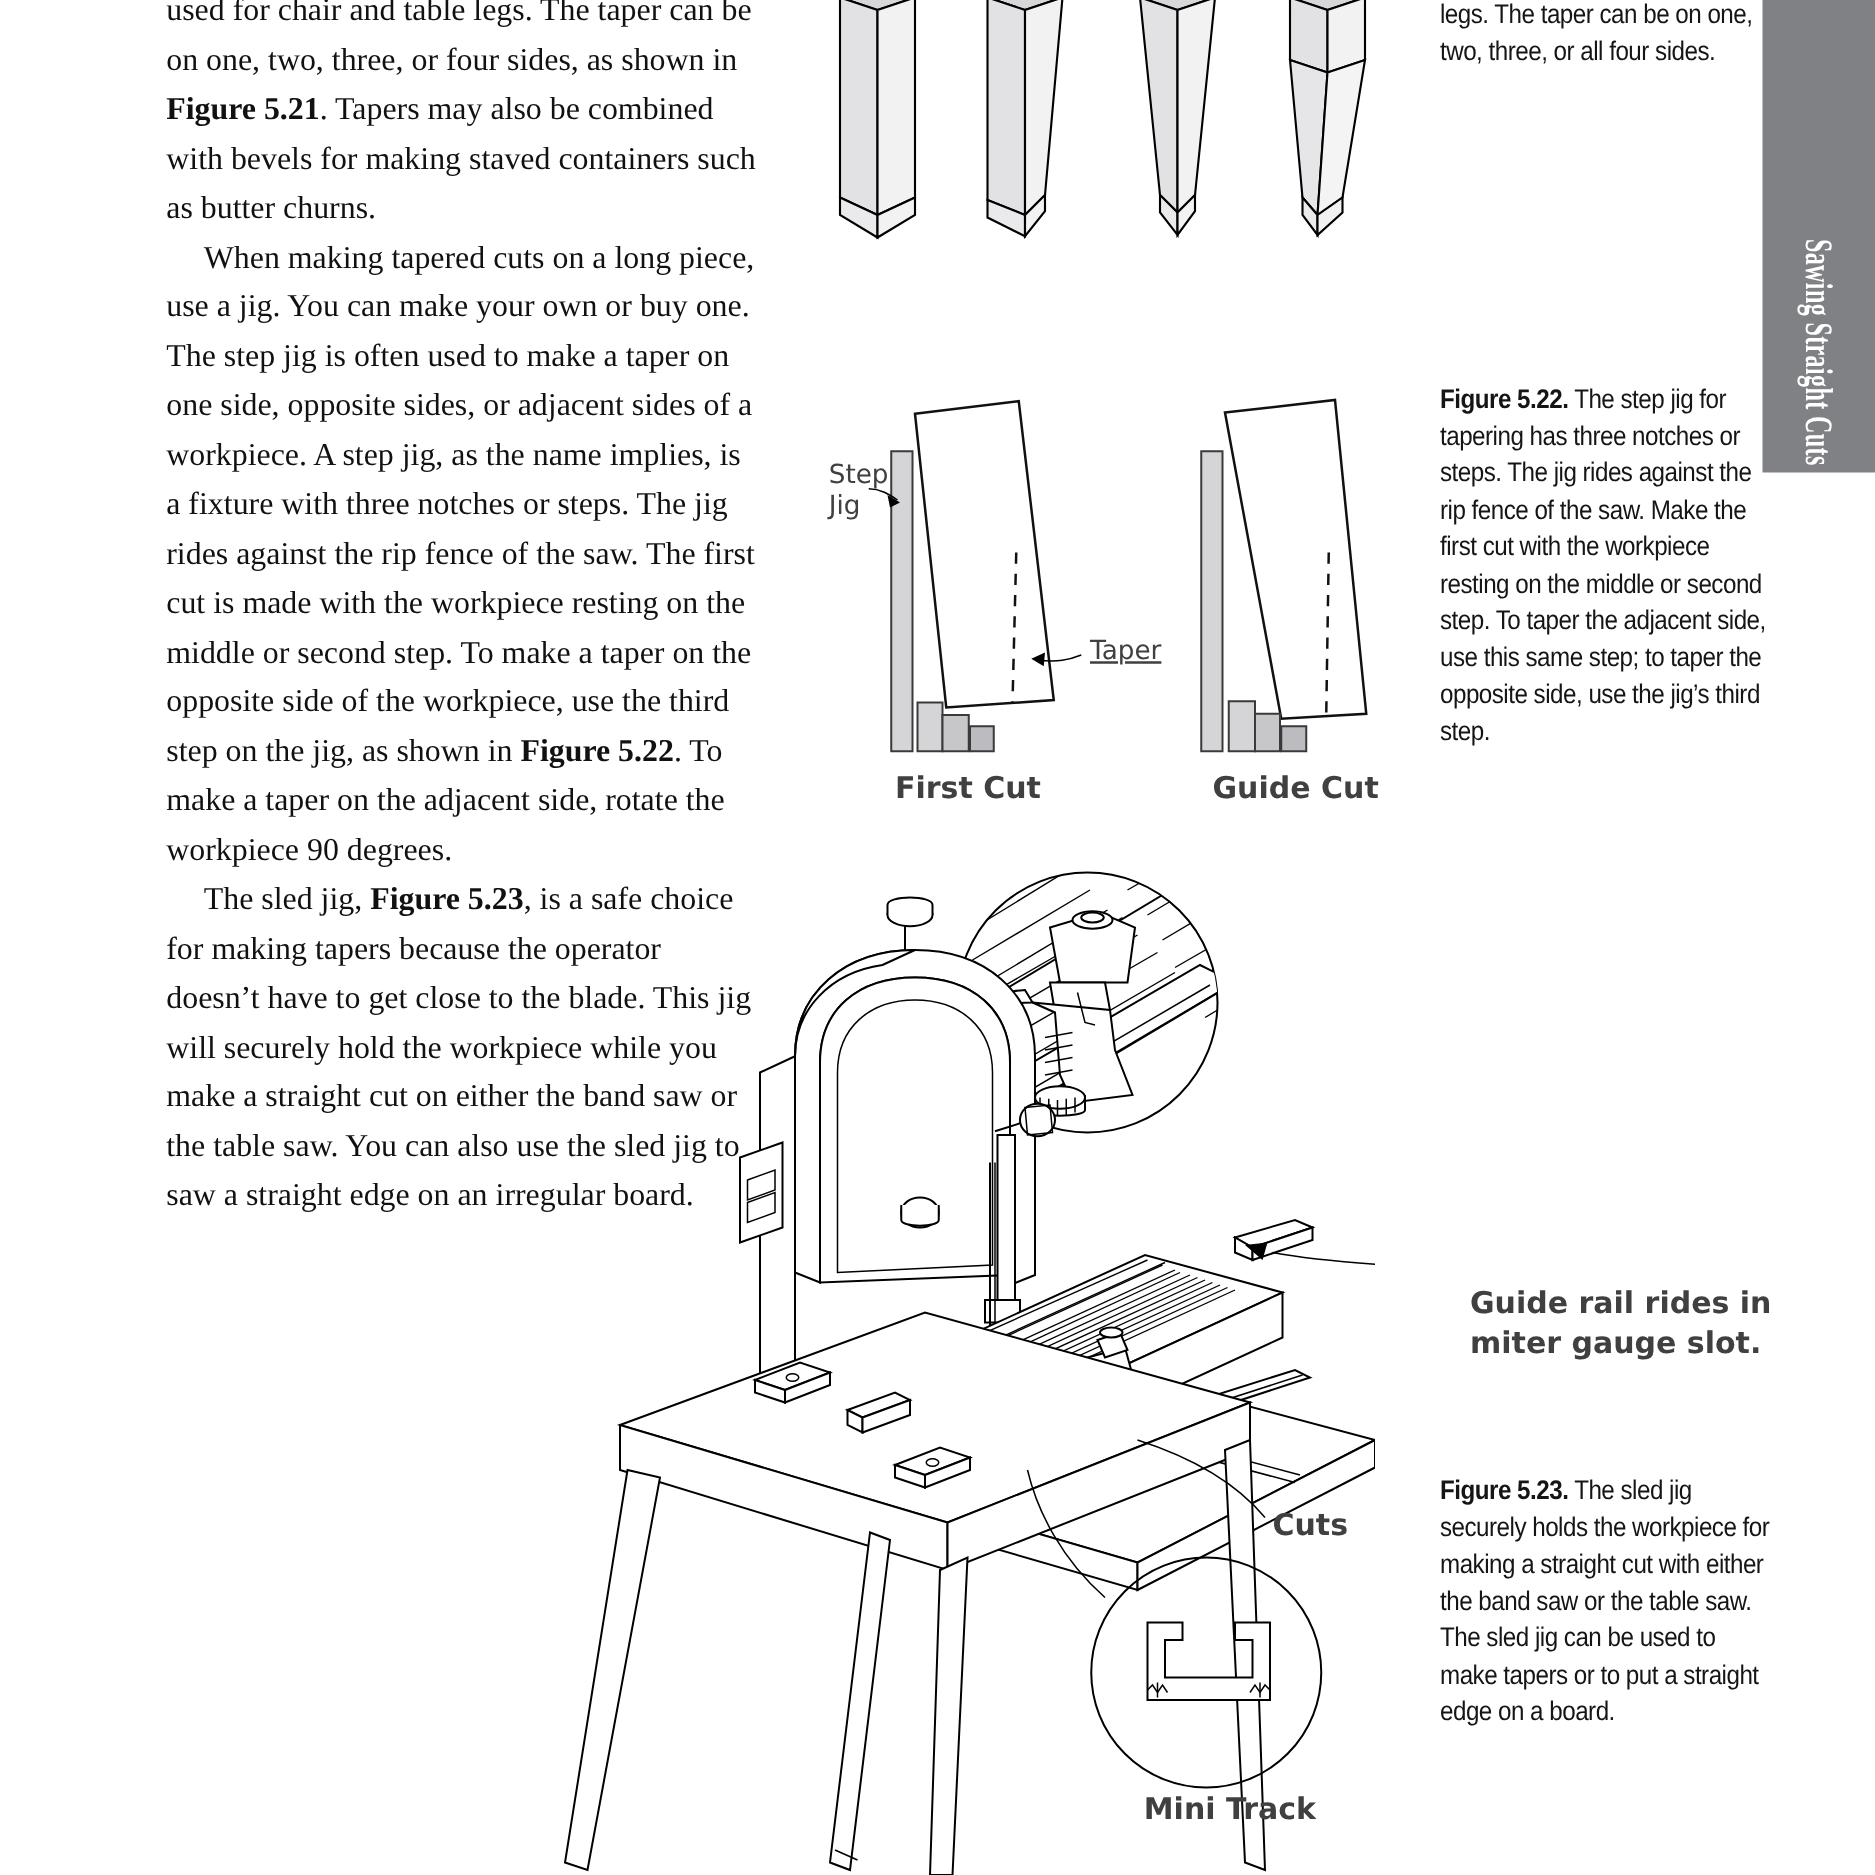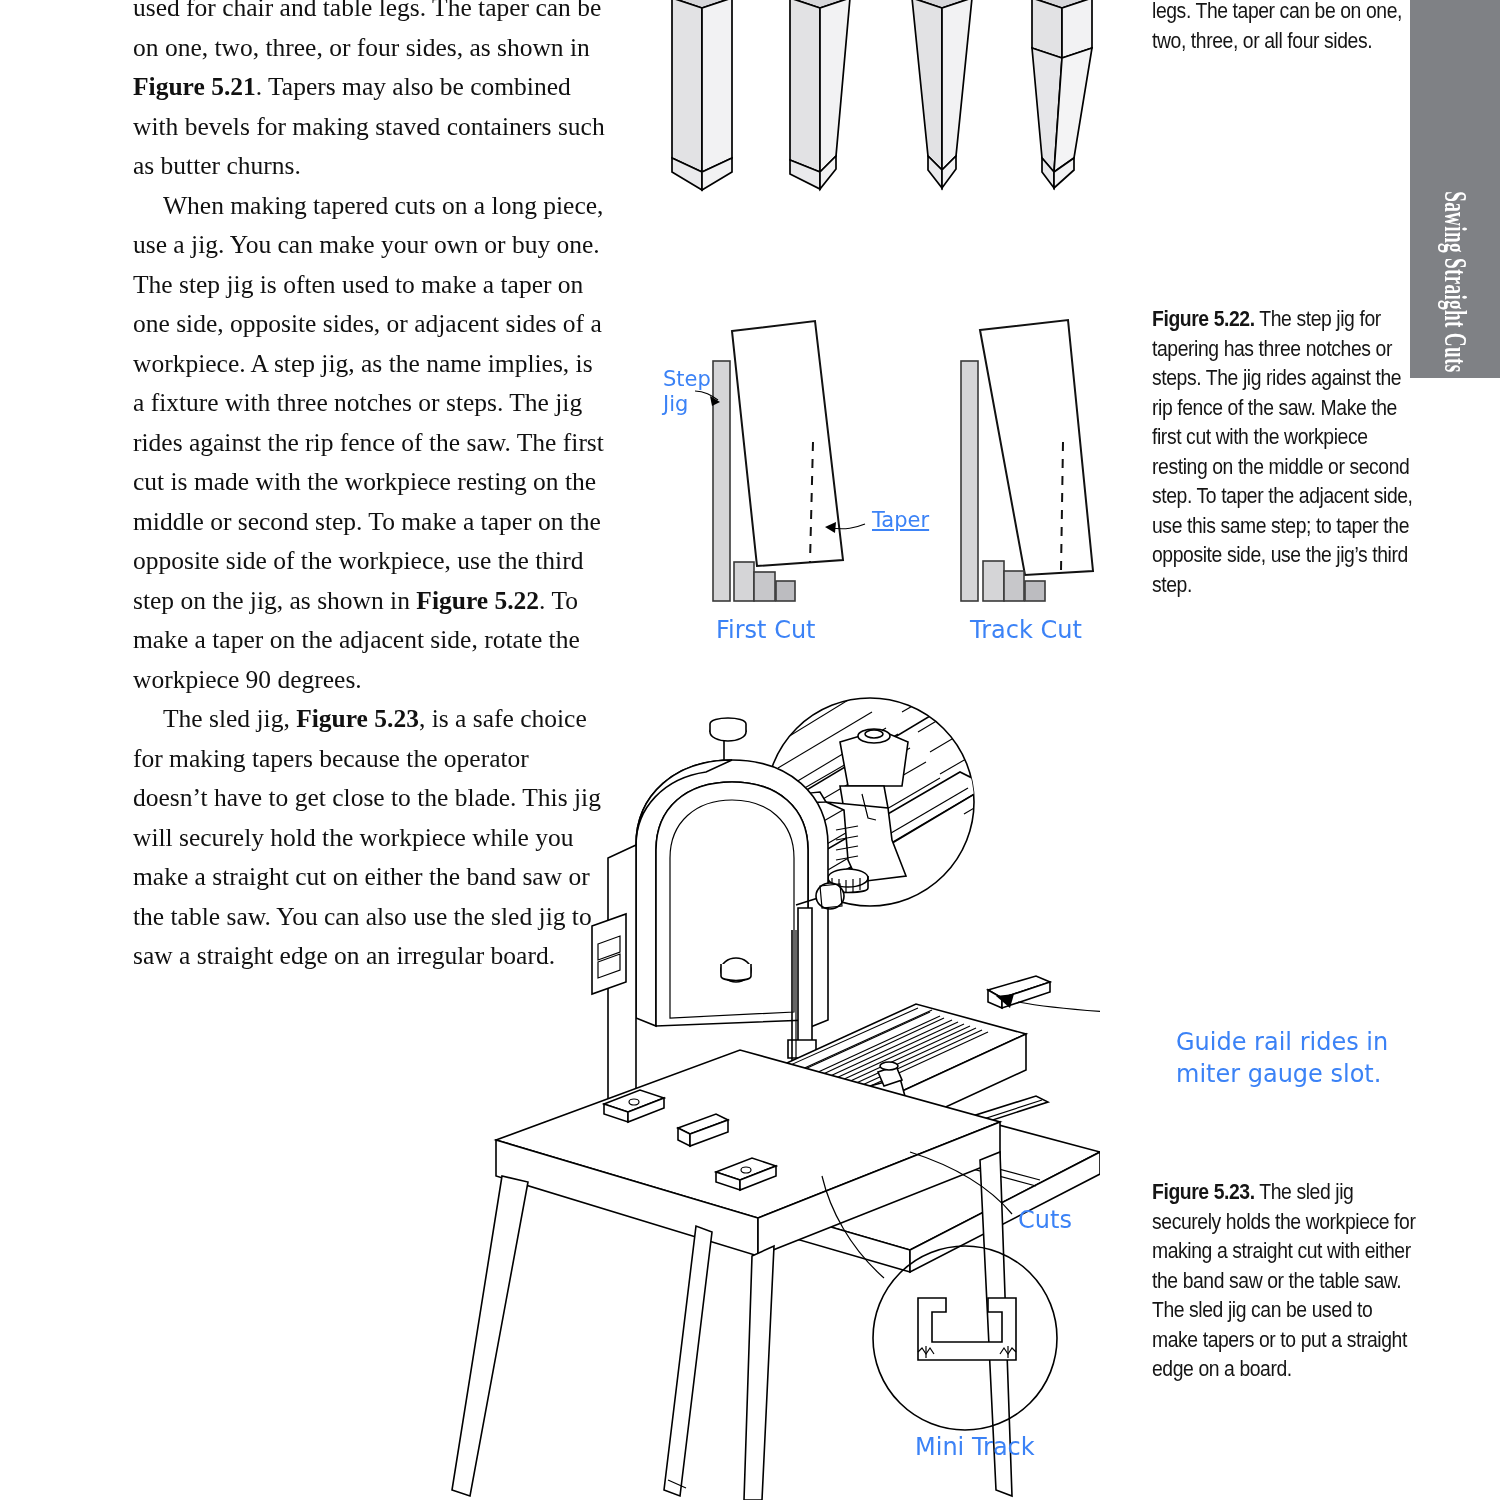--- a/index.html
+++ b/index.html
@@ -56,25 +56,25 @@
     padding-right:6px;
     box-sizing:border-box;
     white-space:nowrap;
   }
   .tab-label span{transform:scaleX(0.62);transform-origin:right center;display:inline-block;}
 
   
   .dlabel{
     position:absolute;
     font-family:"DejaVu Sans", sans-serif;
-    font-size:21px;color:#3b82f6;
+    font-size:21px;color:#404040;
     line-height:25px;
     white-space:pre-line;
   }
-  .dlabel.big{font-size:24px;line-height:30px;}
+  .dlabel.big{font-size:24px;line-height:30px;font-weight:bold;}
 
   svg{display:block;}
   .ln{fill:none;stroke:#000;stroke-width:1.6;}
   .ln-thin{fill:none;stroke:#000;stroke-width:1.2;}
   .hatch{fill:none;stroke:#000;stroke-width:1.1;}
   .legface-l{fill:#e2e2e4;stroke:#000;stroke-width:1.7;}
   .legface-r{fill:#f2f2f3;stroke:#000;stroke-width:1.7;}
   .legtop{fill:#d7d7da;stroke:#000;stroke-width:1.7;}
   .jig{fill:#d5d5d7;stroke:#3a3a3a;stroke-width:1.6;}
   .jig2{fill:#c7c7ca;stroke:#3a3a3a;stroke-width:1.6;}
@@ -165,21 +165,21 @@
     </svg>
   </div>
 
   <div class="dlabel" style="left:663px;top:367px;">Step
 Jig</div>
 
   <div class="dlabel" style="left:872px;top:508px;text-decoration:underline;">Taper</div>
 
   <div class="dlabel big" style="left:716px;top:615px;">First Cut</div>
 
-  <div class="dlabel big" style="left:970px;top:615px;">Track Cut</div>
+  <div class="dlabel big" style="left:970px;top:615px;">Guide Cut</div>
 
   <div class="cap cap-522">
     <b>Figure 5.22.</b><span> The step jig for tapering has three notches or steps. The jig rides against the rip fence of the saw. Make the first cut with the workpiece resting on the middle or second step. To taper the adjacent side, use this same step; to taper the opposite side, use the jig’s third step.</span>
   </div>
 
   <div style="position:absolute;left:440px;top:690px;width:660px;height:810px;">
     <svg width="660" height="810" viewBox="0 0 660 810">
       <defs>
         <clipPath id="detailClip">
             <circle cx="430" cy="112" r="104"></circle>

